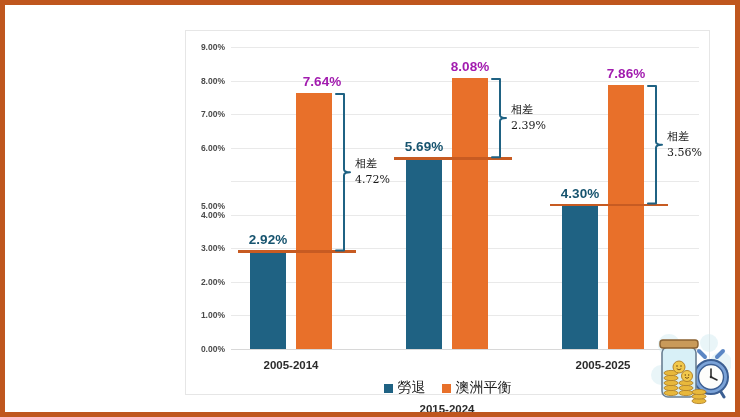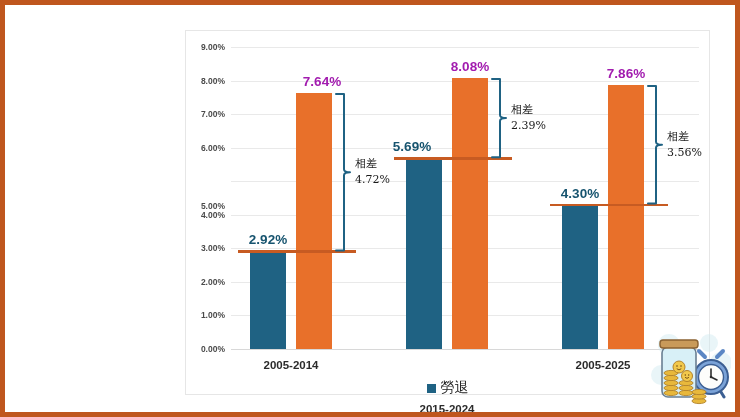--- a/index.html
+++ b/index.html
@@ -186,21 +186,21 @@
         <div class="brace" style="left: 104px; top: 45.6356px;">
           <svg width="16" height="158.38222222222225" viewBox="0 0 16 158.38222222222225">
             <path d="M1 1 H9 V76.19111111111113 Q9 79.19111111111113 15 79.19111111111113 Q9 79.19111111111113 9 82.19111111111113 V157.38222222222225 H1" fill="none" stroke="#1f6283" stroke-width="2" stroke-linejoin="round" stroke-linecap="round"></path>
           </svg>
         </div>
         <div class="bracelabel" style="left: 124px; top: 108.827px;">相差
 4.72%</div>
         <div class="bar blue" style="left: 175px; height: 190.931px;"></div>
         <div class="bar orange" style="left: 221px; height: 271.129px;"></div>
         <div class="refline" style="left: 163px; width: 118px; top: 110.069px;"></div>
-        <div class="vlabel blue" style="left: 181px; top: 107.069px;">5.69%</div>
+        <div class="vlabel blue" style="left: 193px; top: 107.069px;">5.69%</div>
         <div class="vlabel orange" style="left: 239px; top: 26.8711px;">8.08%</div>
         <div class="brace" style="left: 260px; top: 30.8711px;">
           <svg width="16" height="80.19777777777779" viewBox="0 0 16 80.19777777777779">
             <path d="M1 1 H9 V37.098888888888894 Q9 40.098888888888894 15 40.098888888888894 Q9 40.098888888888894 9 43.098888888888894 V79.19777777777779 H1" fill="none" stroke="#1f6283" stroke-width="2" stroke-linejoin="round" stroke-linecap="round"></path>
           </svg>
         </div>
         <div class="bracelabel" style="left: 280px; top: 54.97px;">相差
 2.39%</div>
         <div class="bar blue" style="left: 331px; height: 144.289px;"></div>
         <div class="bar orange" style="left: 377px; height: 263.747px;"></div>
@@ -214,20 +214,24 @@
         </div>
         <div class="bracelabel" style="left: 436px; top: 81.9822px;">相差
 3.56%</div>
       </div>
 
     <div id="legend">
       <div class="legend-item">
         <span class="legend-swatch blue"></span>
         <span class="legend-text">勞退</span>
       </div>
+      <div class="legend-item">
+        <span class="legend-swatch orange"></span>
+        <span class="legend-text">澳洲平衡</span>
+      </div>
       </div>
   <div class="xlabel" style="left: 105px; top: 328px;">2005-2014</div>
       <div class="xlabel" style="left: 261px; top: 328px; margin-top: 44px;">2015-2024</div>
       <div class="xlabel" style="left: 417px; top: 328px;">2005-2025</div>
     </div>
 
   <div id="clipart">
     <svg viewBox="0 0 82 80" width="82" height="80" aria-hidden="true">
 
       <g opacity="0.45" fill="#cfeaf0">

